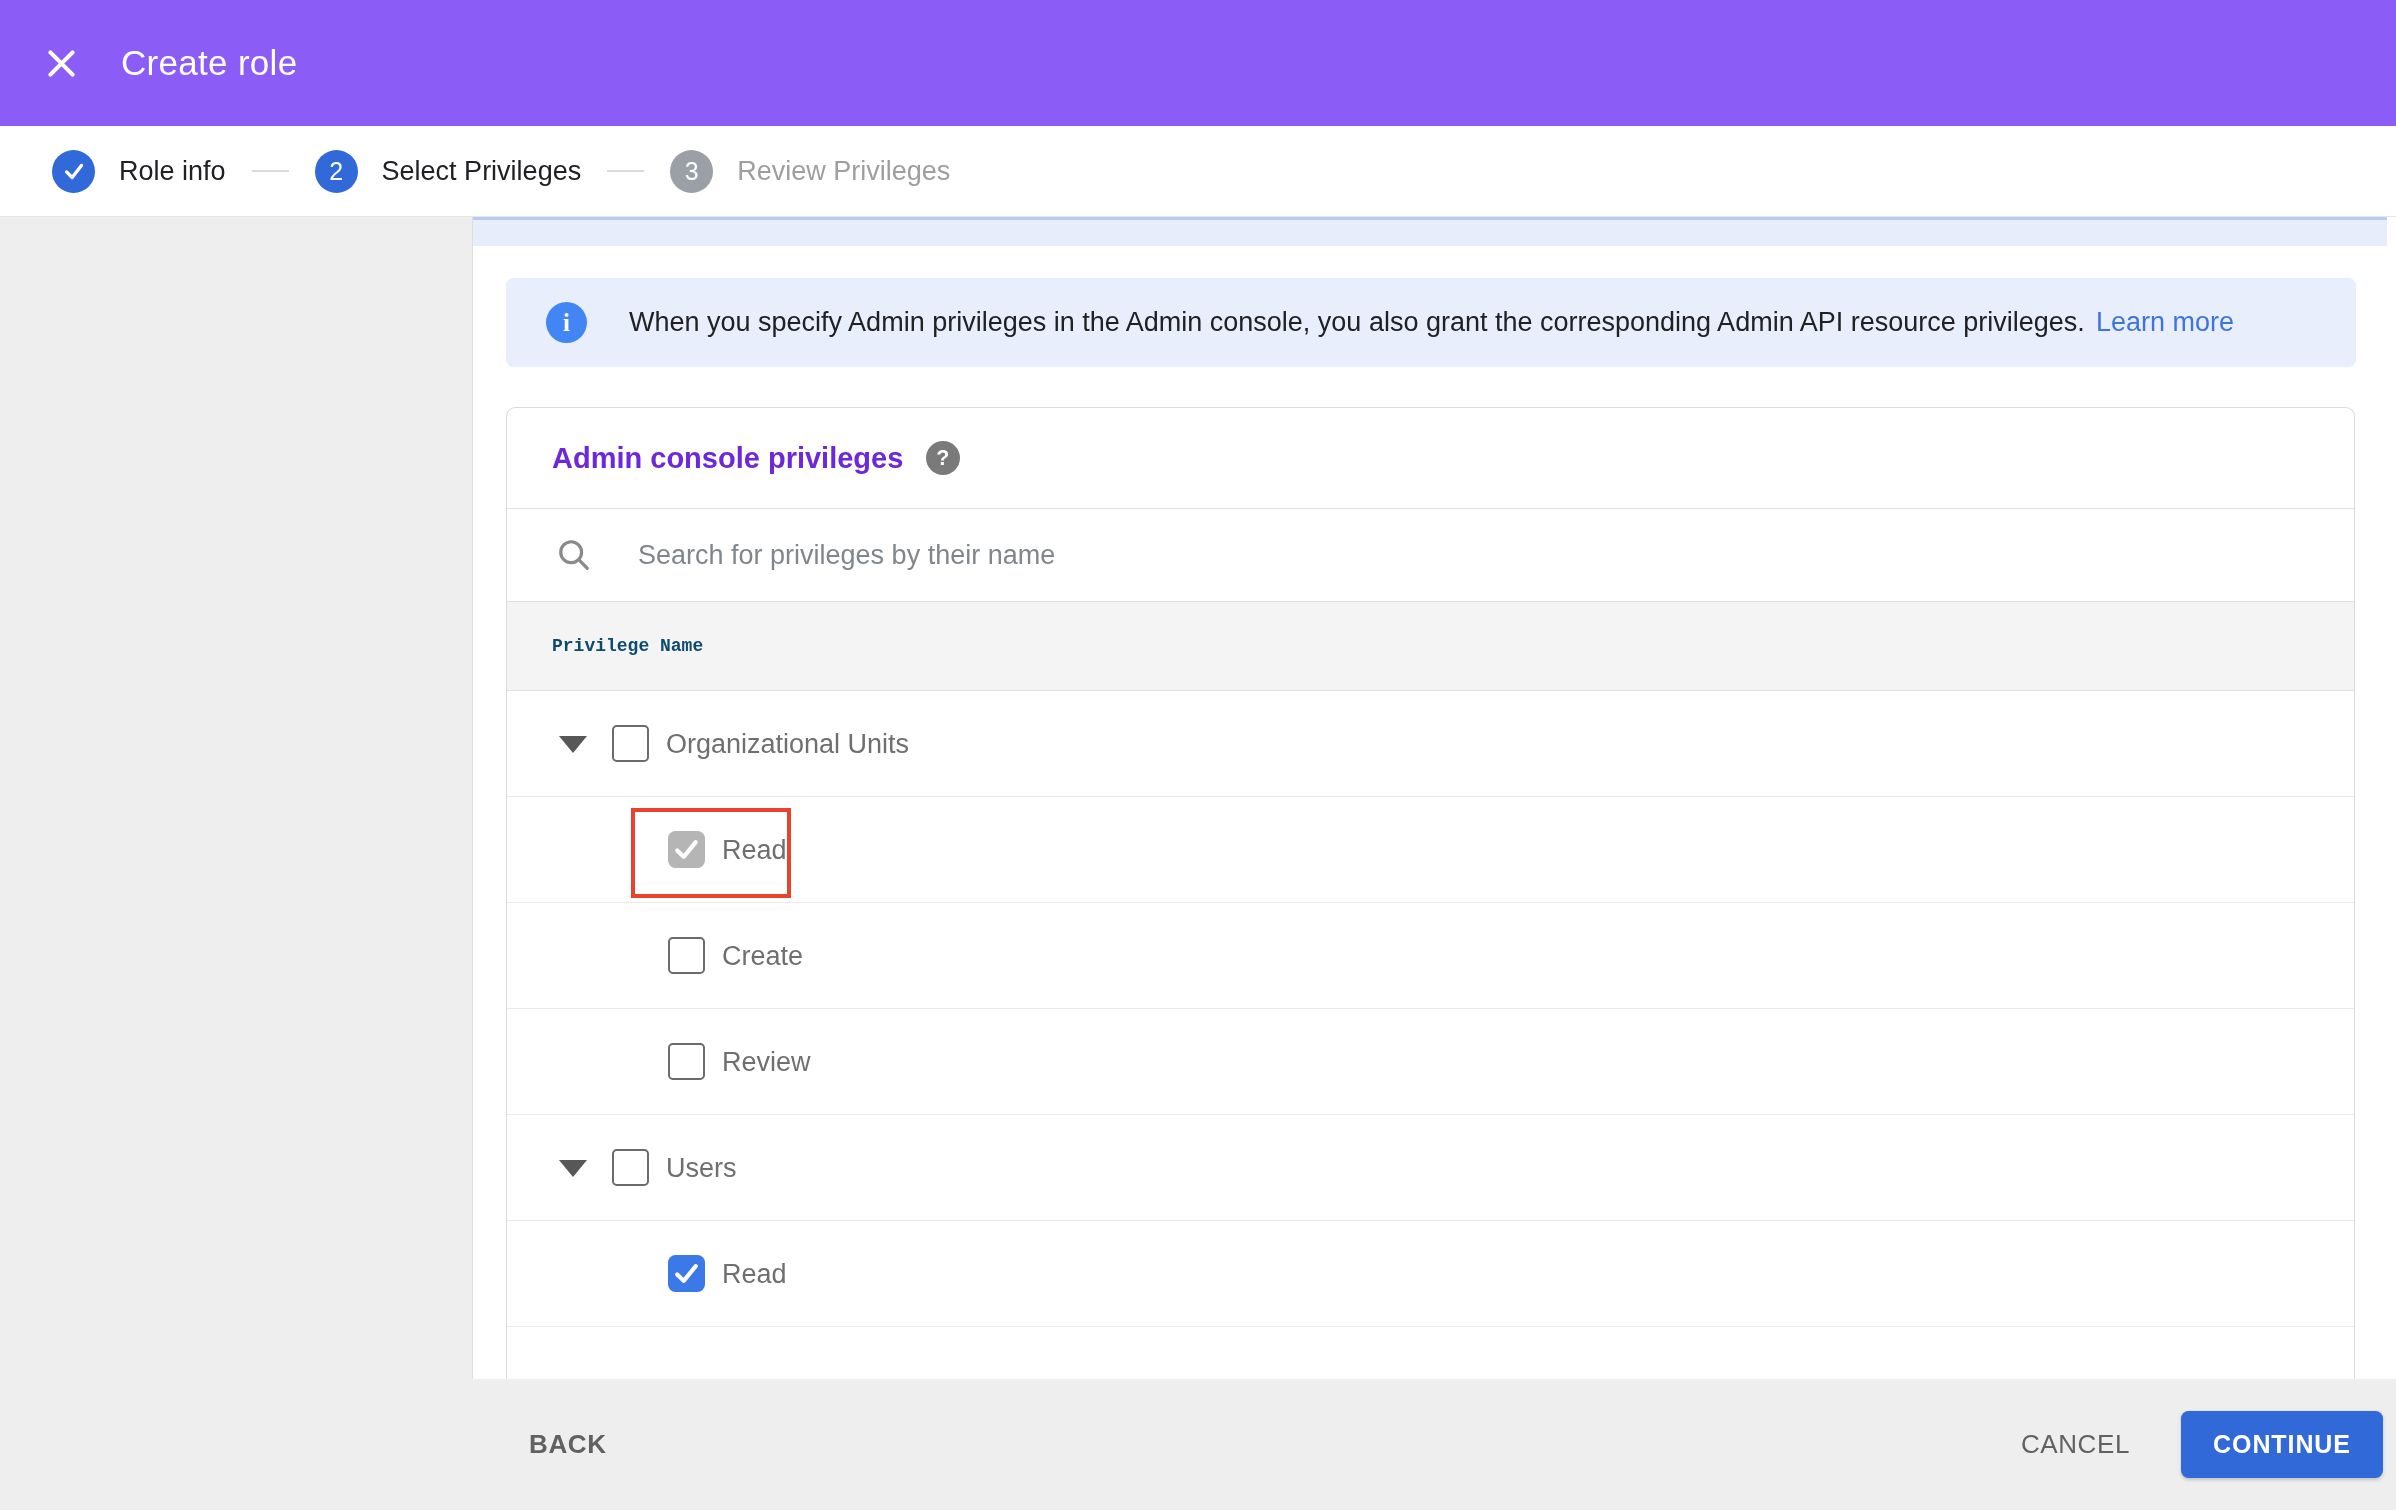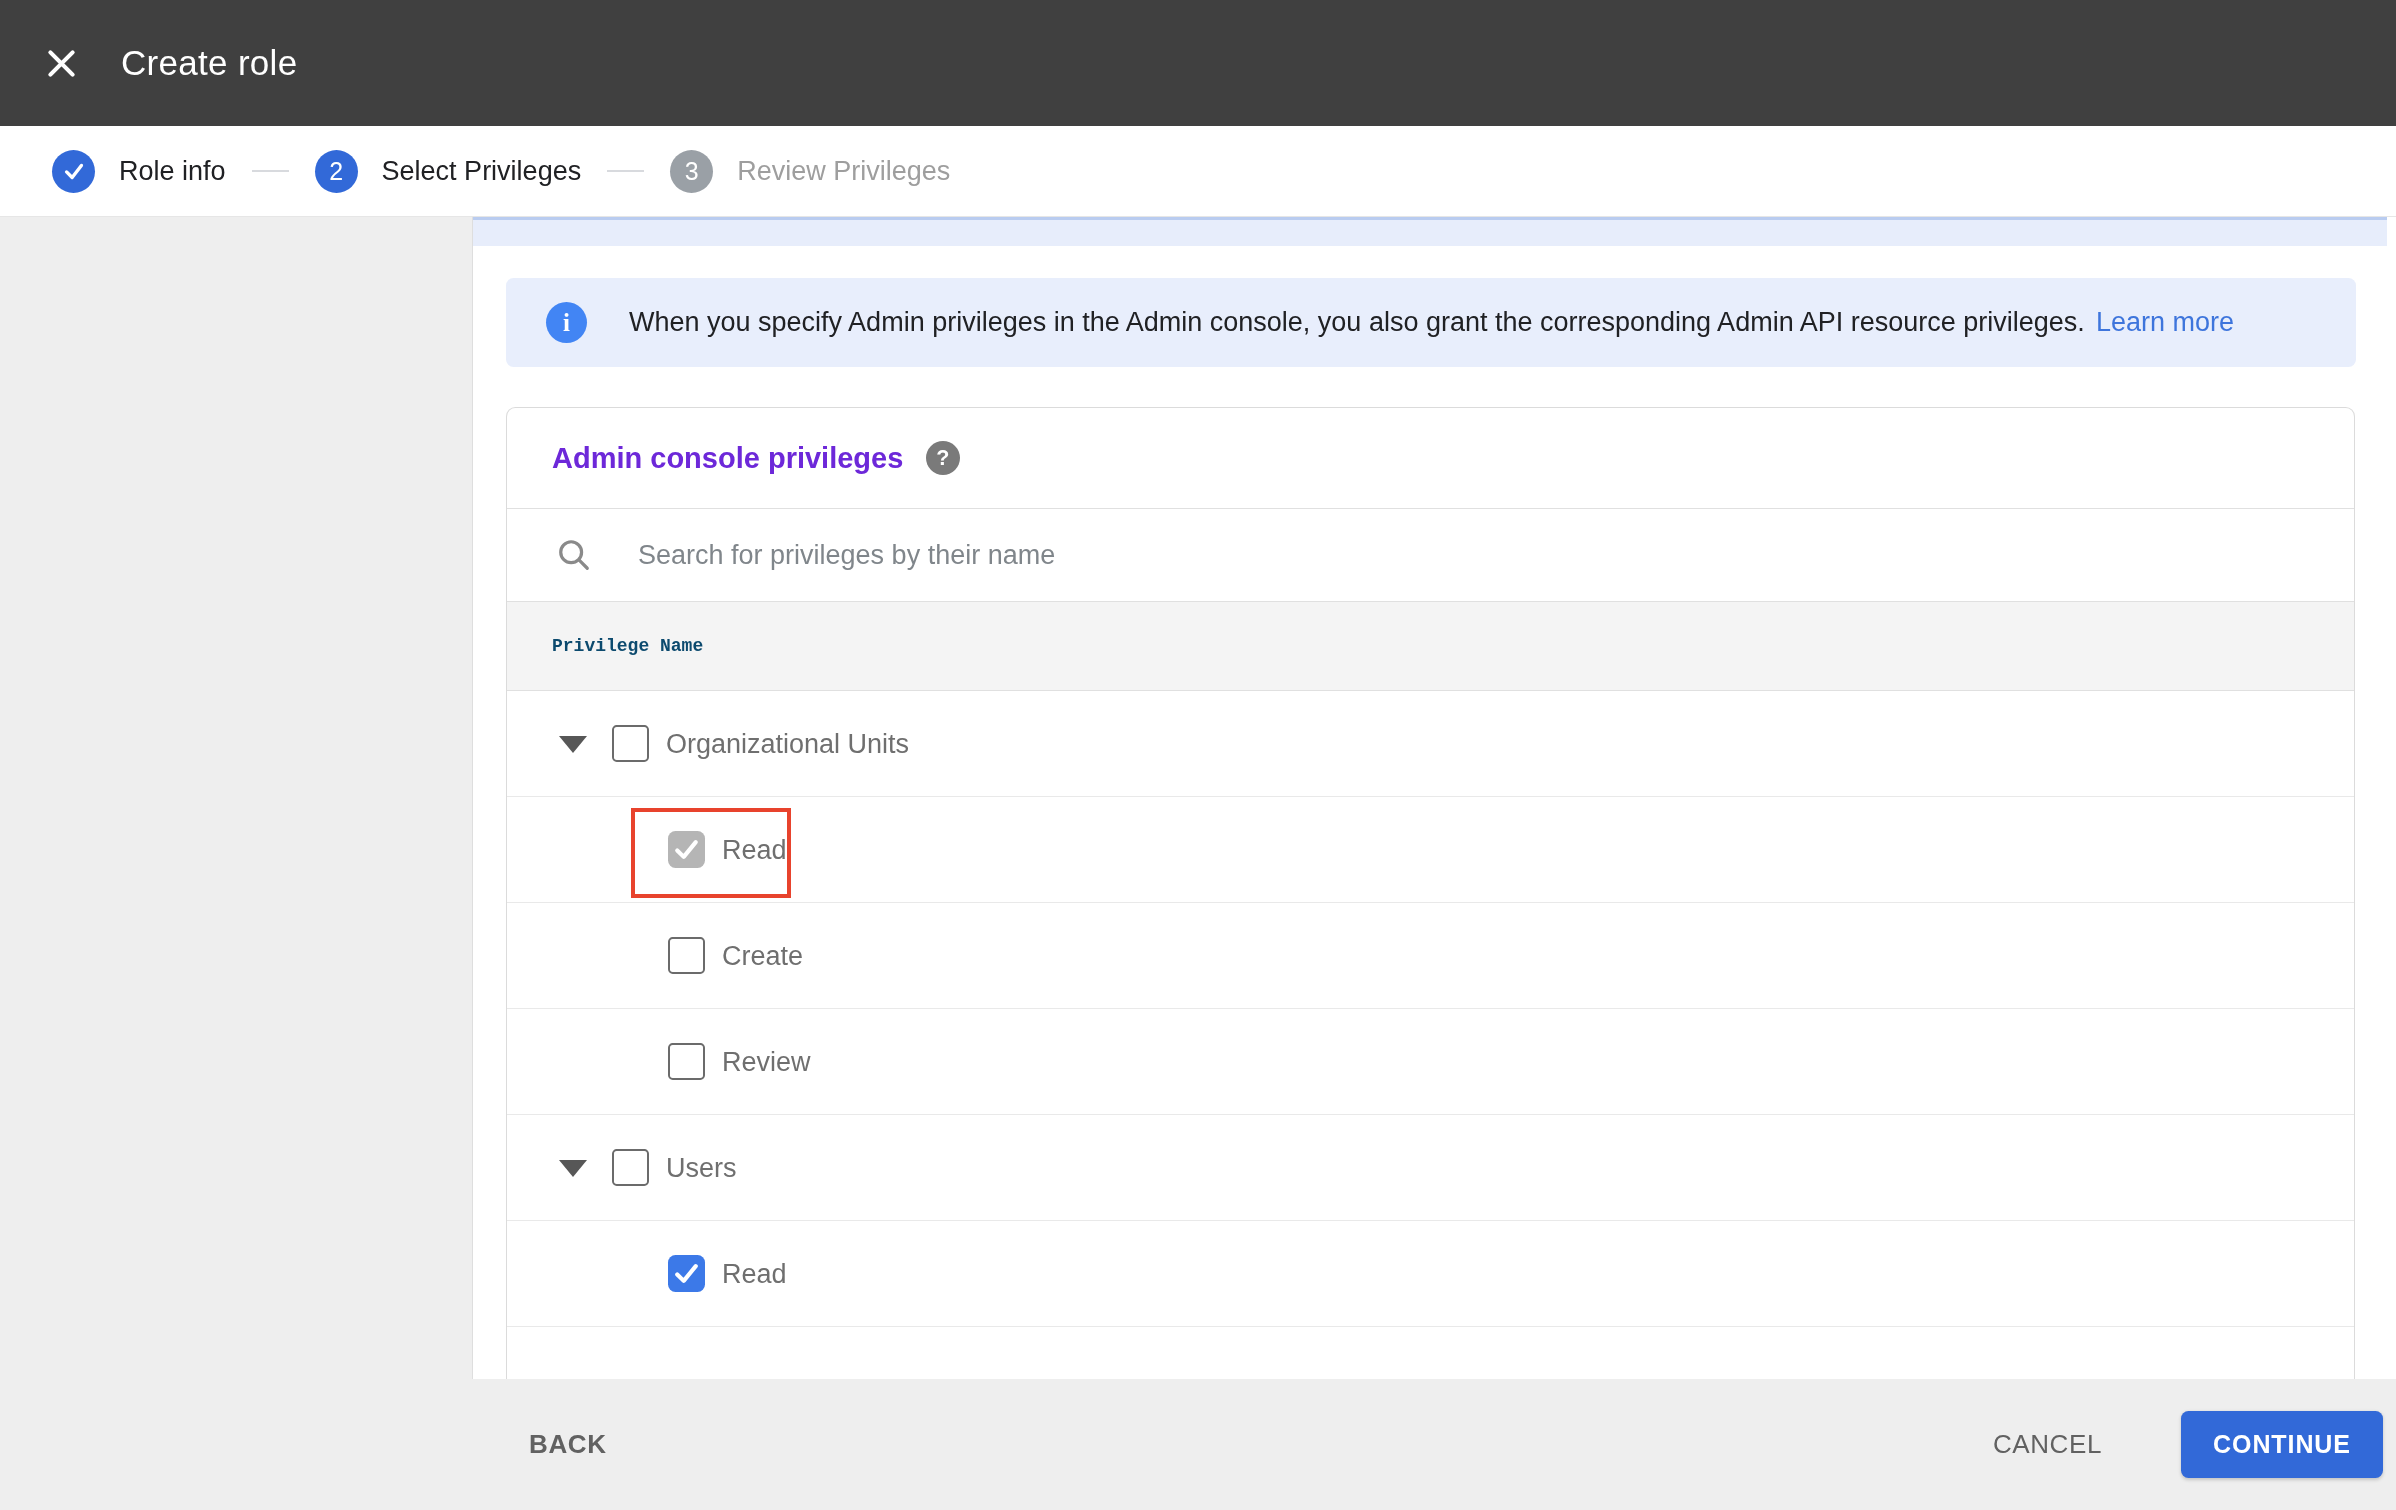--- a/index.html
+++ b/index.html
@@ -1,20 +1,20 @@
 <!DOCTYPE html>
 <html style="font-size:15px"><head>
 <meta charset="utf-8">
 <style>
   * { margin:0; padding:0; box-sizing:border-box; }
   html,body { width:2397px; height:1510px; font-family:"Liberation Sans","DejaVu Sans",sans-serif; background:#fff; overflow:hidden; }
   .stage { position:relative; width:2397px; height:1510px; background:#fff; }
 
   
-  .appbar { position:absolute; left:0; top:0; width:2397px; height:126px; background:#404040; display:flex; align-items:center; }
+  .appbar { position:absolute; left:0; top:0; width:2397px; height:126px; background:#8b5cf6; display:flex; align-items:center; }
   .close-btn { width:67px; height:67px; margin-left:28px; display:flex; align-items:center; justify-content:center; cursor:pointer; }
   .appbar-title { color:#fff; font-size:35px; font-weight:400; margin-left:26px; letter-spacing:0.3px; }
 
   
   .stepper { position:absolute; left:0; top:126px; width:2397px; height:91px; background:#fff; border-bottom:0.9px solid #e6e6e6; display:flex; align-items:center; padding-left:52px; }
   .step { display:flex; align-items:center; }
   .step-circle { width:43px; height:43px; border-radius:50%; display:flex; align-items:center; justify-content:center; color:#fff; font-size:25px; flex:0 0 auto; }
   .step-circle.done, .step-circle.active { background:#3269d8; }
   .step-circle.upcoming { background:#9aa0a6; }
   .step-label { margin-left:24px; font-size:27px; color:#202124; }
@@ -57,21 +57,21 @@
   .plabel { position:absolute; top:50%; transform:translateY(-50%); font-size:27px; color:#6f6f6f; cursor:pointer; }
   .plabel.parent { left:159px; }
   .plabel.child { left:215px; }
   .redbox { position:absolute; left:124px; top:11.2px; width:160px; height:90px; border:4.7px solid #e8432d; z-index:3; pointer-events:none; }
 
   
   .footer { position:absolute; left:0; top:1379px; width:2397px; height:131px; background:#eeeeee; display:flex; align-items:center; }
   .back-btn { margin-left:529px; font-size:26px; font-weight:700; color:#616161; letter-spacing:0.6px; cursor:pointer; }
   .footer-right { margin-left:auto; display:flex; align-items:center; }
   .cancel-btn { font-size:26px; font-weight:500; color:#616161; letter-spacing:0.6px; cursor:pointer; }
-  .continue-btn { margin-left:79px; margin-right:14px; width:202px; height:67px; background:#3269d8; border:none; border-radius:7.5px; color:#fff; font-size:25px; font-weight:bold; letter-spacing:0.9px; cursor:pointer; font-family:inherit; box-shadow:0 1.9px 3.7px rgba(0,0,0,.18); }
+  .continue-btn { margin-left:51px; margin-right:14px; width:202px; height:67px; background:#3269d8; border:none; border-radius:7.5px; color:#fff; font-size:25px; font-weight:bold; letter-spacing:0.9px; cursor:pointer; font-family:inherit; box-shadow:0 1.9px 3.7px rgba(0,0,0,.18); }
 </style>
 </head>
 <body>
 
 <div class="stage">
 
   <div class="appbar">
     <div class="close-btn">
       <svg width="37" height="37" viewBox="0 0 40 40">
           <path d="M8 8 L32 32 M32 8 L8 32" stroke="#ffffff" stroke-width="4.5" stroke-linecap="round"></path>

